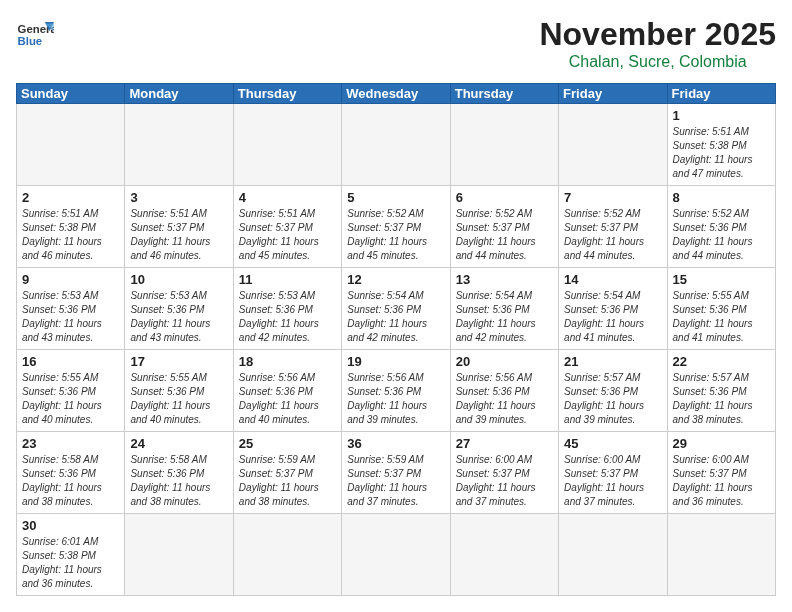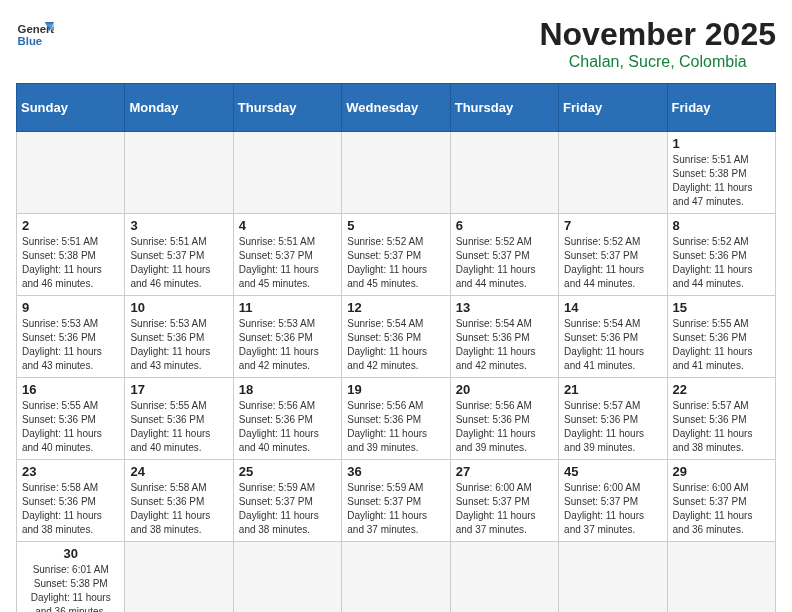--- a/index.html
+++ b/index.html
@@ -40,21 +40,21 @@
     .calendar {
       width: 100%;
       border-collapse: collapse;
       border: 1px solid #ccc;
     }
     .calendar th {
       background: #2a6eb5;
       color: #fff;
       font-size: 13px;
       font-weight: bold;
-      padding: 16px 4px;
+      padding: 2px 4px;
       text-align: left;
       border: 1px solid #1e5a99;
     }
     .calendar td {
       vertical-align: top;
       border: 1px solid #ccc;
       padding: 4px 5px;
       font-size: 10px;
       color: #333;
       width: calc(100% / 7);
@@ -68,27 +68,27 @@
       font-size: 13px;
       font-weight: bold;
       color: #222;
       display: block;
       margin-bottom: 2px;
     }
     .day-info {
       font-size: 10px;
       line-height: 1.4;
       color: #333;
+      font-style: italic;
     }
     .last-row td {
       background: #f5f5f5;
     }
     .last-row td.has-data {
       background: #fff;
-      text-align: center;
     }
   </style>
 </head>
 <body>
 
 <div class="header-section">
   <div class="logo">
     <svg class="logo-icon" viewBox="0 0 50 50">
       <text x="2" y="22" font-size="15" font-weight="bold" fill="#333">General</text>
       <text x="2" y="38" font-size="15" font-weight="bold" fill="#2a6eb5">Blue</text>

